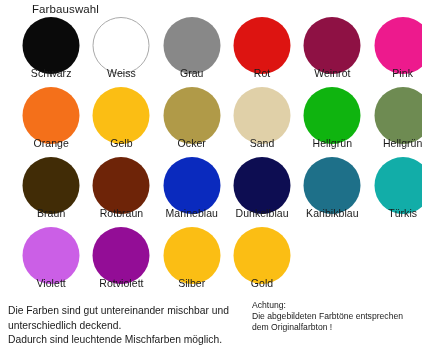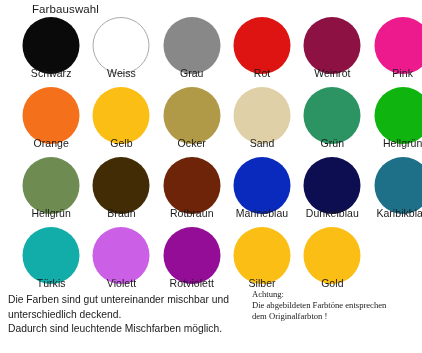--- a/index.html
+++ b/index.html
@@ -70,42 +70,41 @@
     text-align: center;
     font-size: 10.5px;
     line-height: 13px;
     color: #1a1a1a;
     white-space: nowrap;
     letter-spacing: 0.05px;
   }
   .notes {
     position: absolute;
     left: 0;
-    top: 289px;
+    top: 300px;
     width: 414px;
     height: 53px;
   }
   .note-left {
     position: absolute;
     left: 8px;
     top: 4px;
     width: 238px;
     font-size: 10.3px;
     line-height: 14.5px;
     color: #1a1a1a;
   }
   .note-right {
     position: absolute;
     left: 252px;
     top: 0px;
     width: 168px;
     font-size: 8.6px;
     line-height: 11.2px;
     color: #1a1a1a;
-    font-family: Liberation Serif, serif;
   }
   .note-left div, .note-right div {
     white-space: nowrap;
   }
 </style>
 </head>
 <body>
 
 <div id="page">
 
@@ -144,24 +143,20 @@
         <div class="dot" style="background: rgb(251, 190, 20);"></div>
         <div class="swatch-label">Gelb</div>
       </div>
       <div class="swatch">
         <div class="dot" style="background: rgb(176, 154, 72);"></div>
         <div class="swatch-label">Ocker</div>
       </div>
       <div class="swatch">
         <div class="dot" style="background: rgb(224, 208, 168);"></div>
         <div class="swatch-label">Sand</div>
-      </div>
-      <div class="swatch">
-        <div class="dot" style="background: rgb(44, 148, 99);"></div>
-        <div class="swatch-label">Grün</div>
       </div>
       <div class="swatch">
         <div class="dot" style="background: rgb(15, 180, 15);"></div>
         <div class="swatch-label">Hellgrün</div>
       </div>
       <div class="swatch">
         <div class="dot" style="background: rgb(110, 139, 82);"></div>
         <div class="swatch-label">Hellgrün</div>
       </div>
       <div class="swatch">

